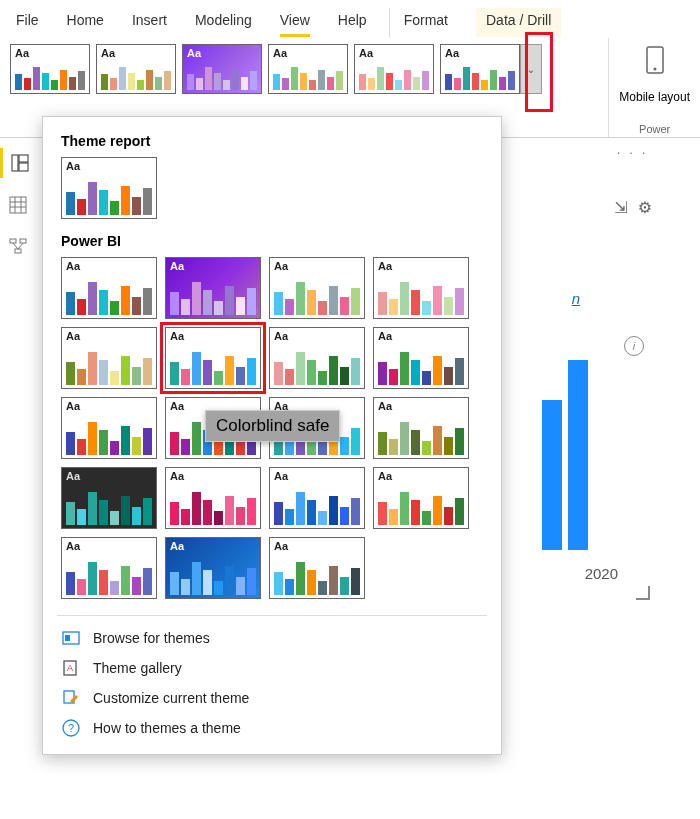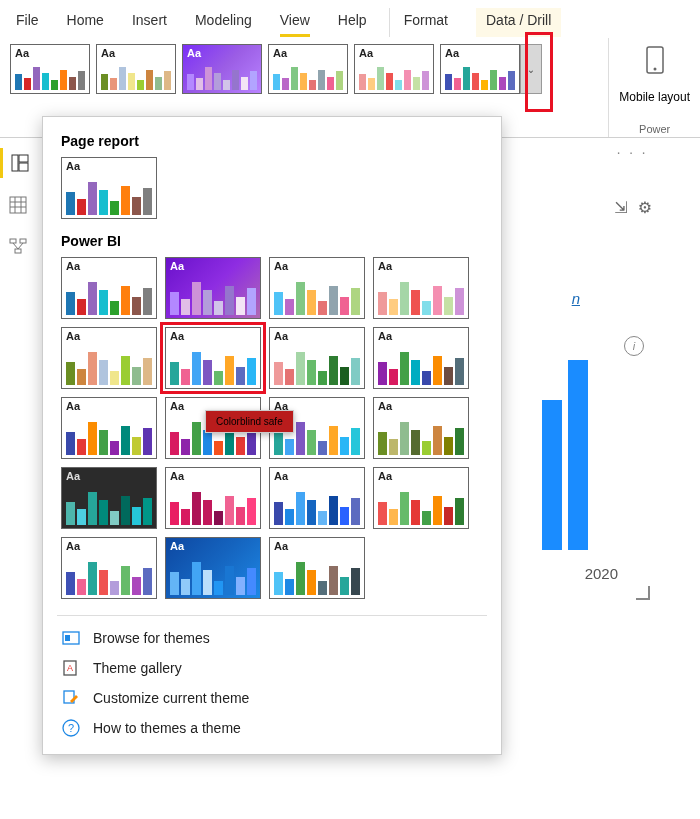--- a/index.html
+++ b/index.html
@@ -32,21 +32,21 @@
     .side-rail .rail-item { width:36px; height:30px; display:flex; align-items:center; justify-content:center; color:#666; }
     .side-rail .rail-item.active { border-left:3px solid #F2C811; color:#000; }
 
     
     .theme-panel { position:absolute; left:42px; top:116px; width:460px; background:#fff; border:1px solid #ccc; box-shadow:0 4px 16px rgba(0,0,0,0.25); padding: 14px 14px 16px; }
     .theme-panel h4 { font-size: 14px; font-weight:600; margin: 2px 4px 8px; }
     .theme-panel .divider { border-top:1px solid #ddd; margin: 16px 0 10px; }
     .theme-grid { display:flex; flex-wrap:wrap; gap: 8px; padding-left:4px; }
     .theme-grid .theme-thumb { width:96px; height:62px; }
     .theme-grid .theme-thumb.highlighted { outline:3px solid #e81123; outline-offset:2px; }
-    .tooltip { position:absolute; background:#b91c1c; border:1px solid #ccc; box-shadow:0 2px 6px rgba(0,0,0,0.3); padding:5px 10px; font-size:10px; }
+    .tooltip { position:absolute; background:#a3a3a3; border:1px solid #ccc; box-shadow:0 2px 6px rgba(0,0,0,0.3); padding:5px 10px; font-size:17px; }
 
     .action-list { display:flex; flex-direction:column; gap:10px; margin-top:12px; padding-left:4px;}
     .action-item { display:flex; gap:12px; align-items:center; font-size:14px; color:#222; }
     .action-item.disabled { color:#aaa; }
     .action-item .ic { width:20px; height:20px; display:flex; align-items:center; justify-content:center; font-size:16px;}
     .canvas-resize-corner { position:absolute; right:50px; top:586px; width:14px; height:14px; border-right:2px solid #888; border-bottom:2px solid #888; }
     .canvas-year-label { position:absolute; right:82px; top:565px; font-size:15px; color:#555; }
     .bar-bg { position:absolute; right:110px; top:360px; width:48px; display:flex; gap:6px; align-items:flex-end; }
     .bar-bg span { width:20px; background:#1a8cff; }
 
@@ -203,21 +203,21 @@
 <div class="nn-link">n</div>
 <div class="info-circle">i</div>
 <div class="bar-bg">
     <span style="height:150px"></span>
     <span style="height:190px"></span>
   </div>
 <div class="canvas-year-label">2020</div>
 <div class="canvas-resize-corner"></div>
 
 <div class="theme-panel">
-  <h4>Page report</h4>
+  <h4>Theme report</h4>
   <div id="current-theme-slot">
       <div class="theme-grid" style="padding-left: 4px;">
         <div class="theme-thumb" style="background: rgb(255, 255, 255);">
           <div class="aa" style="color: rgb(34, 34, 34);">Aa</div>
           <div class="bars">
             <span style="background: rgb(31, 119, 180); height: 55%;"></span>
             <span style="background: rgb(214, 39, 40); height: 40%;"></span>
             <span style="background: rgb(148, 103, 189); height: 80%;"></span>
             <span style="background: rgb(23, 190, 207); height: 60%;"></span>
             <span style="background: rgb(44, 160, 44); height: 35%;"></span>

